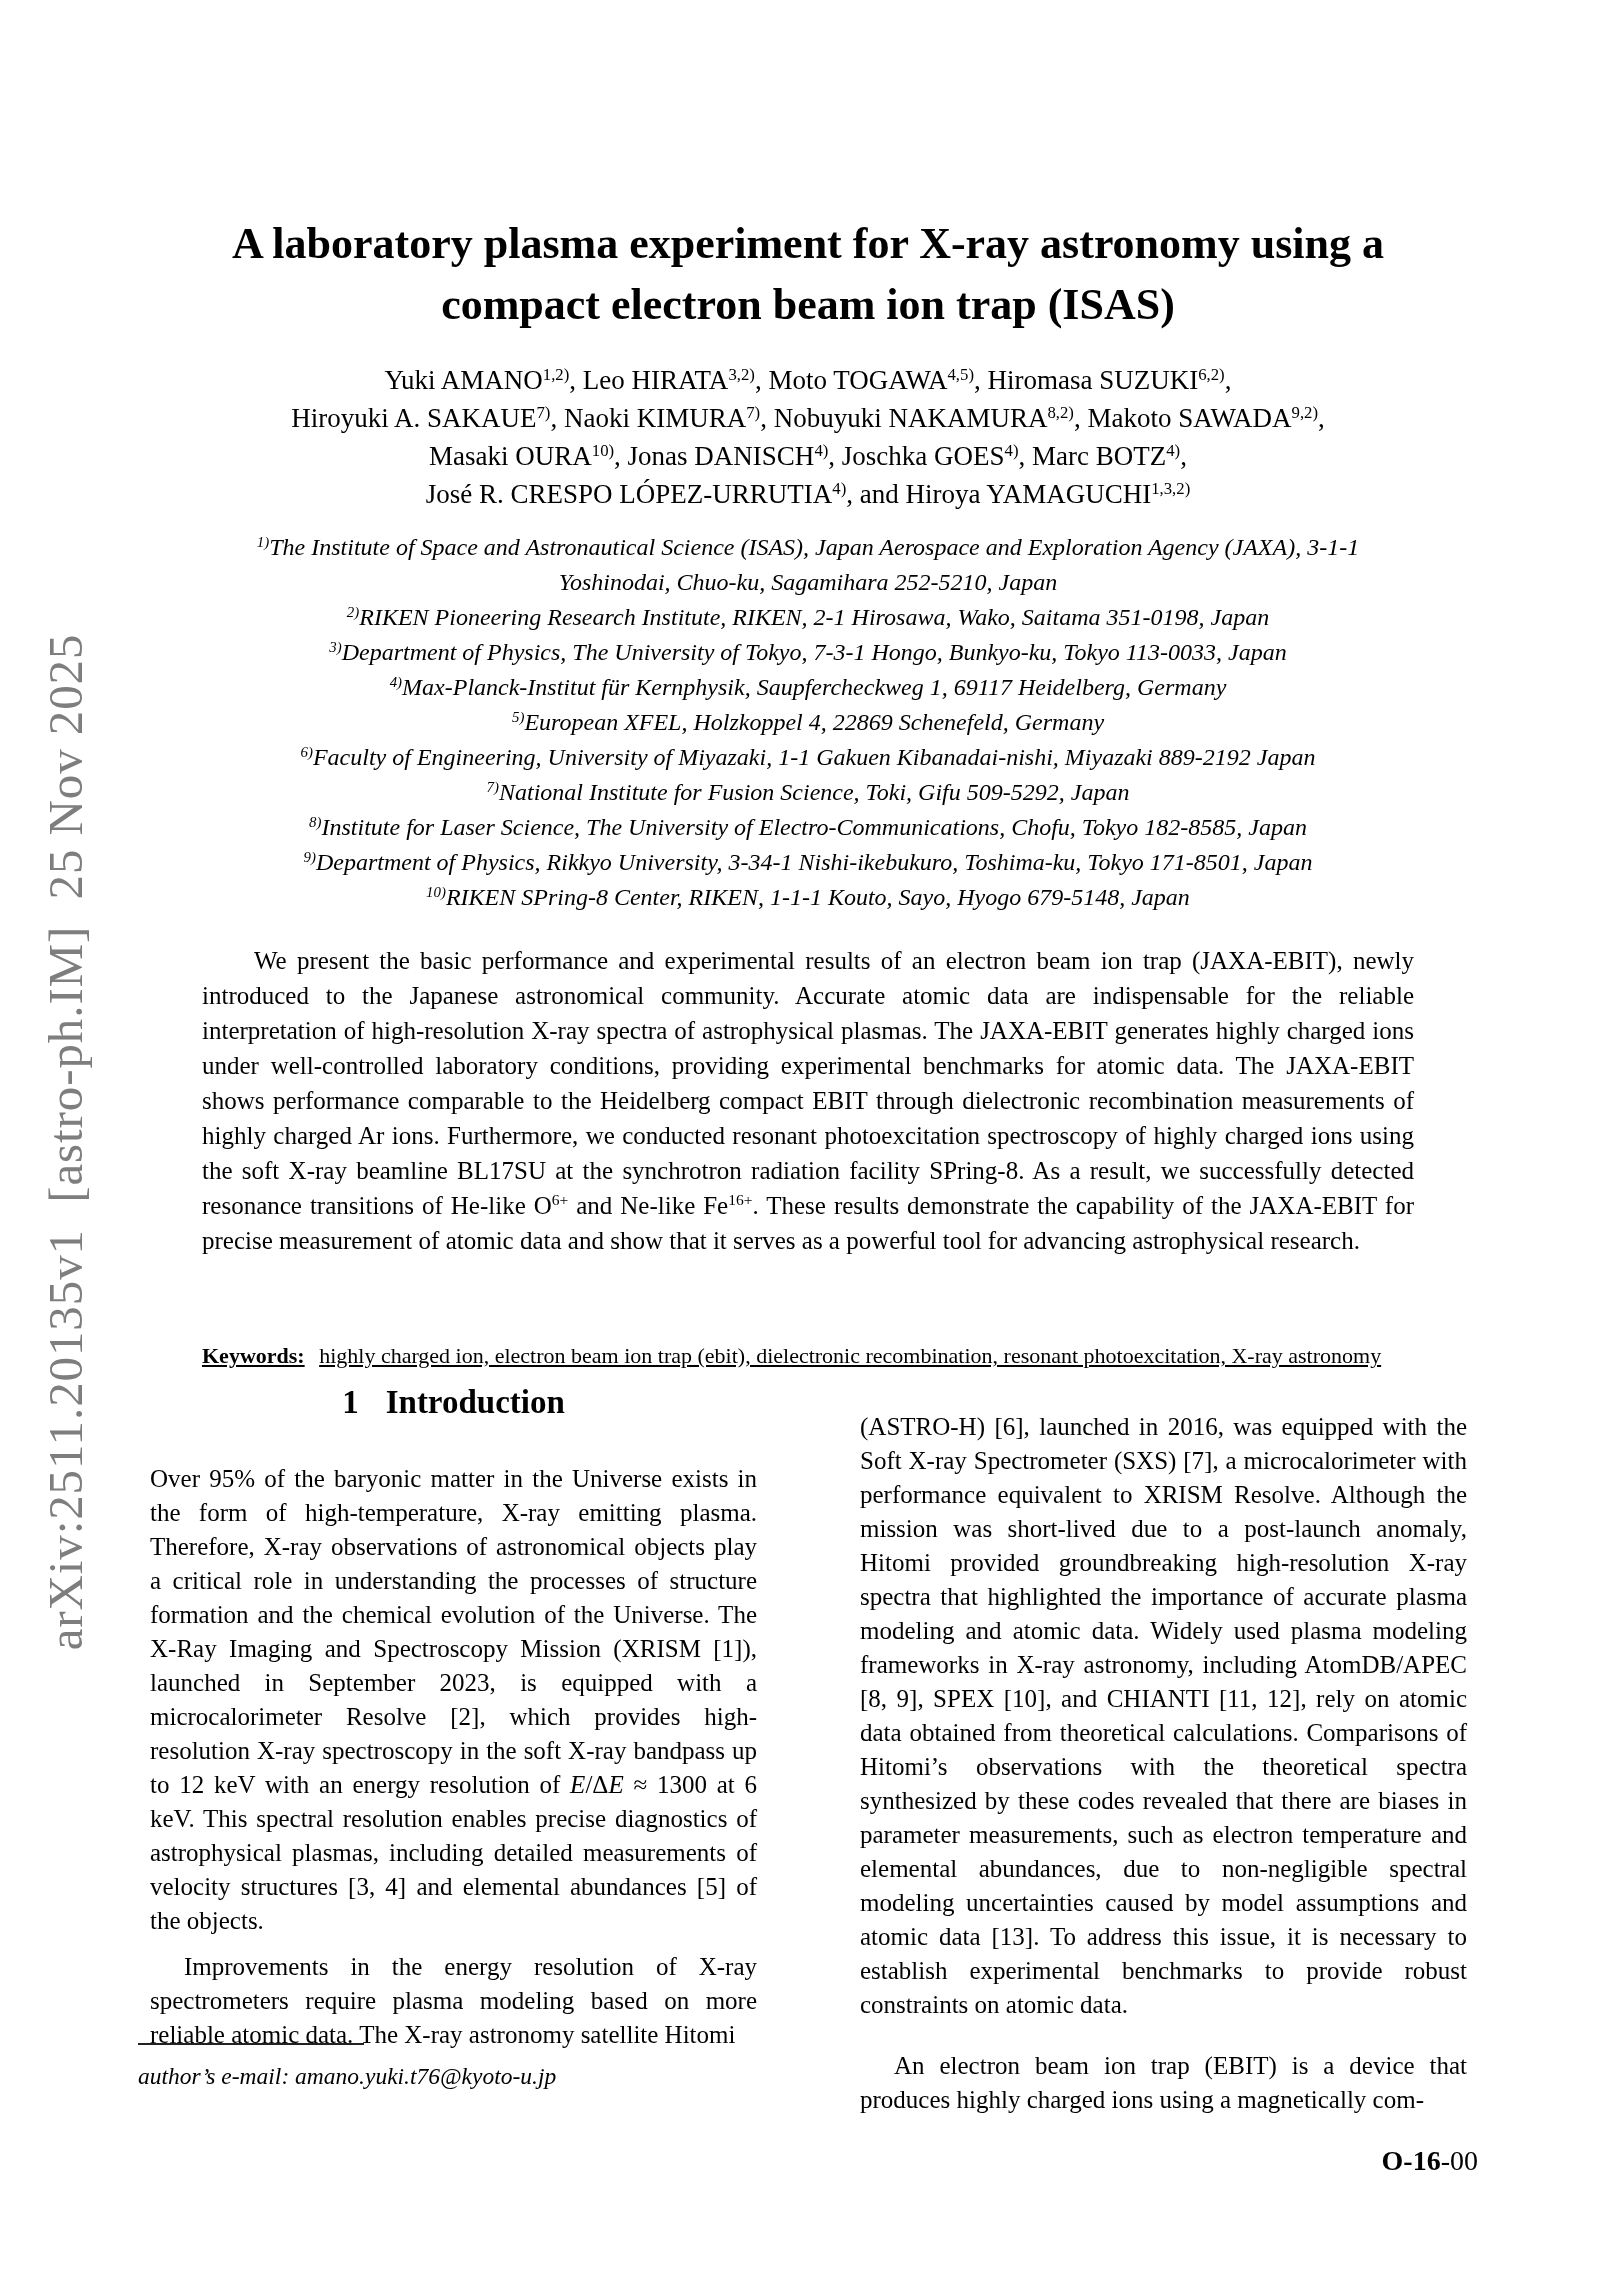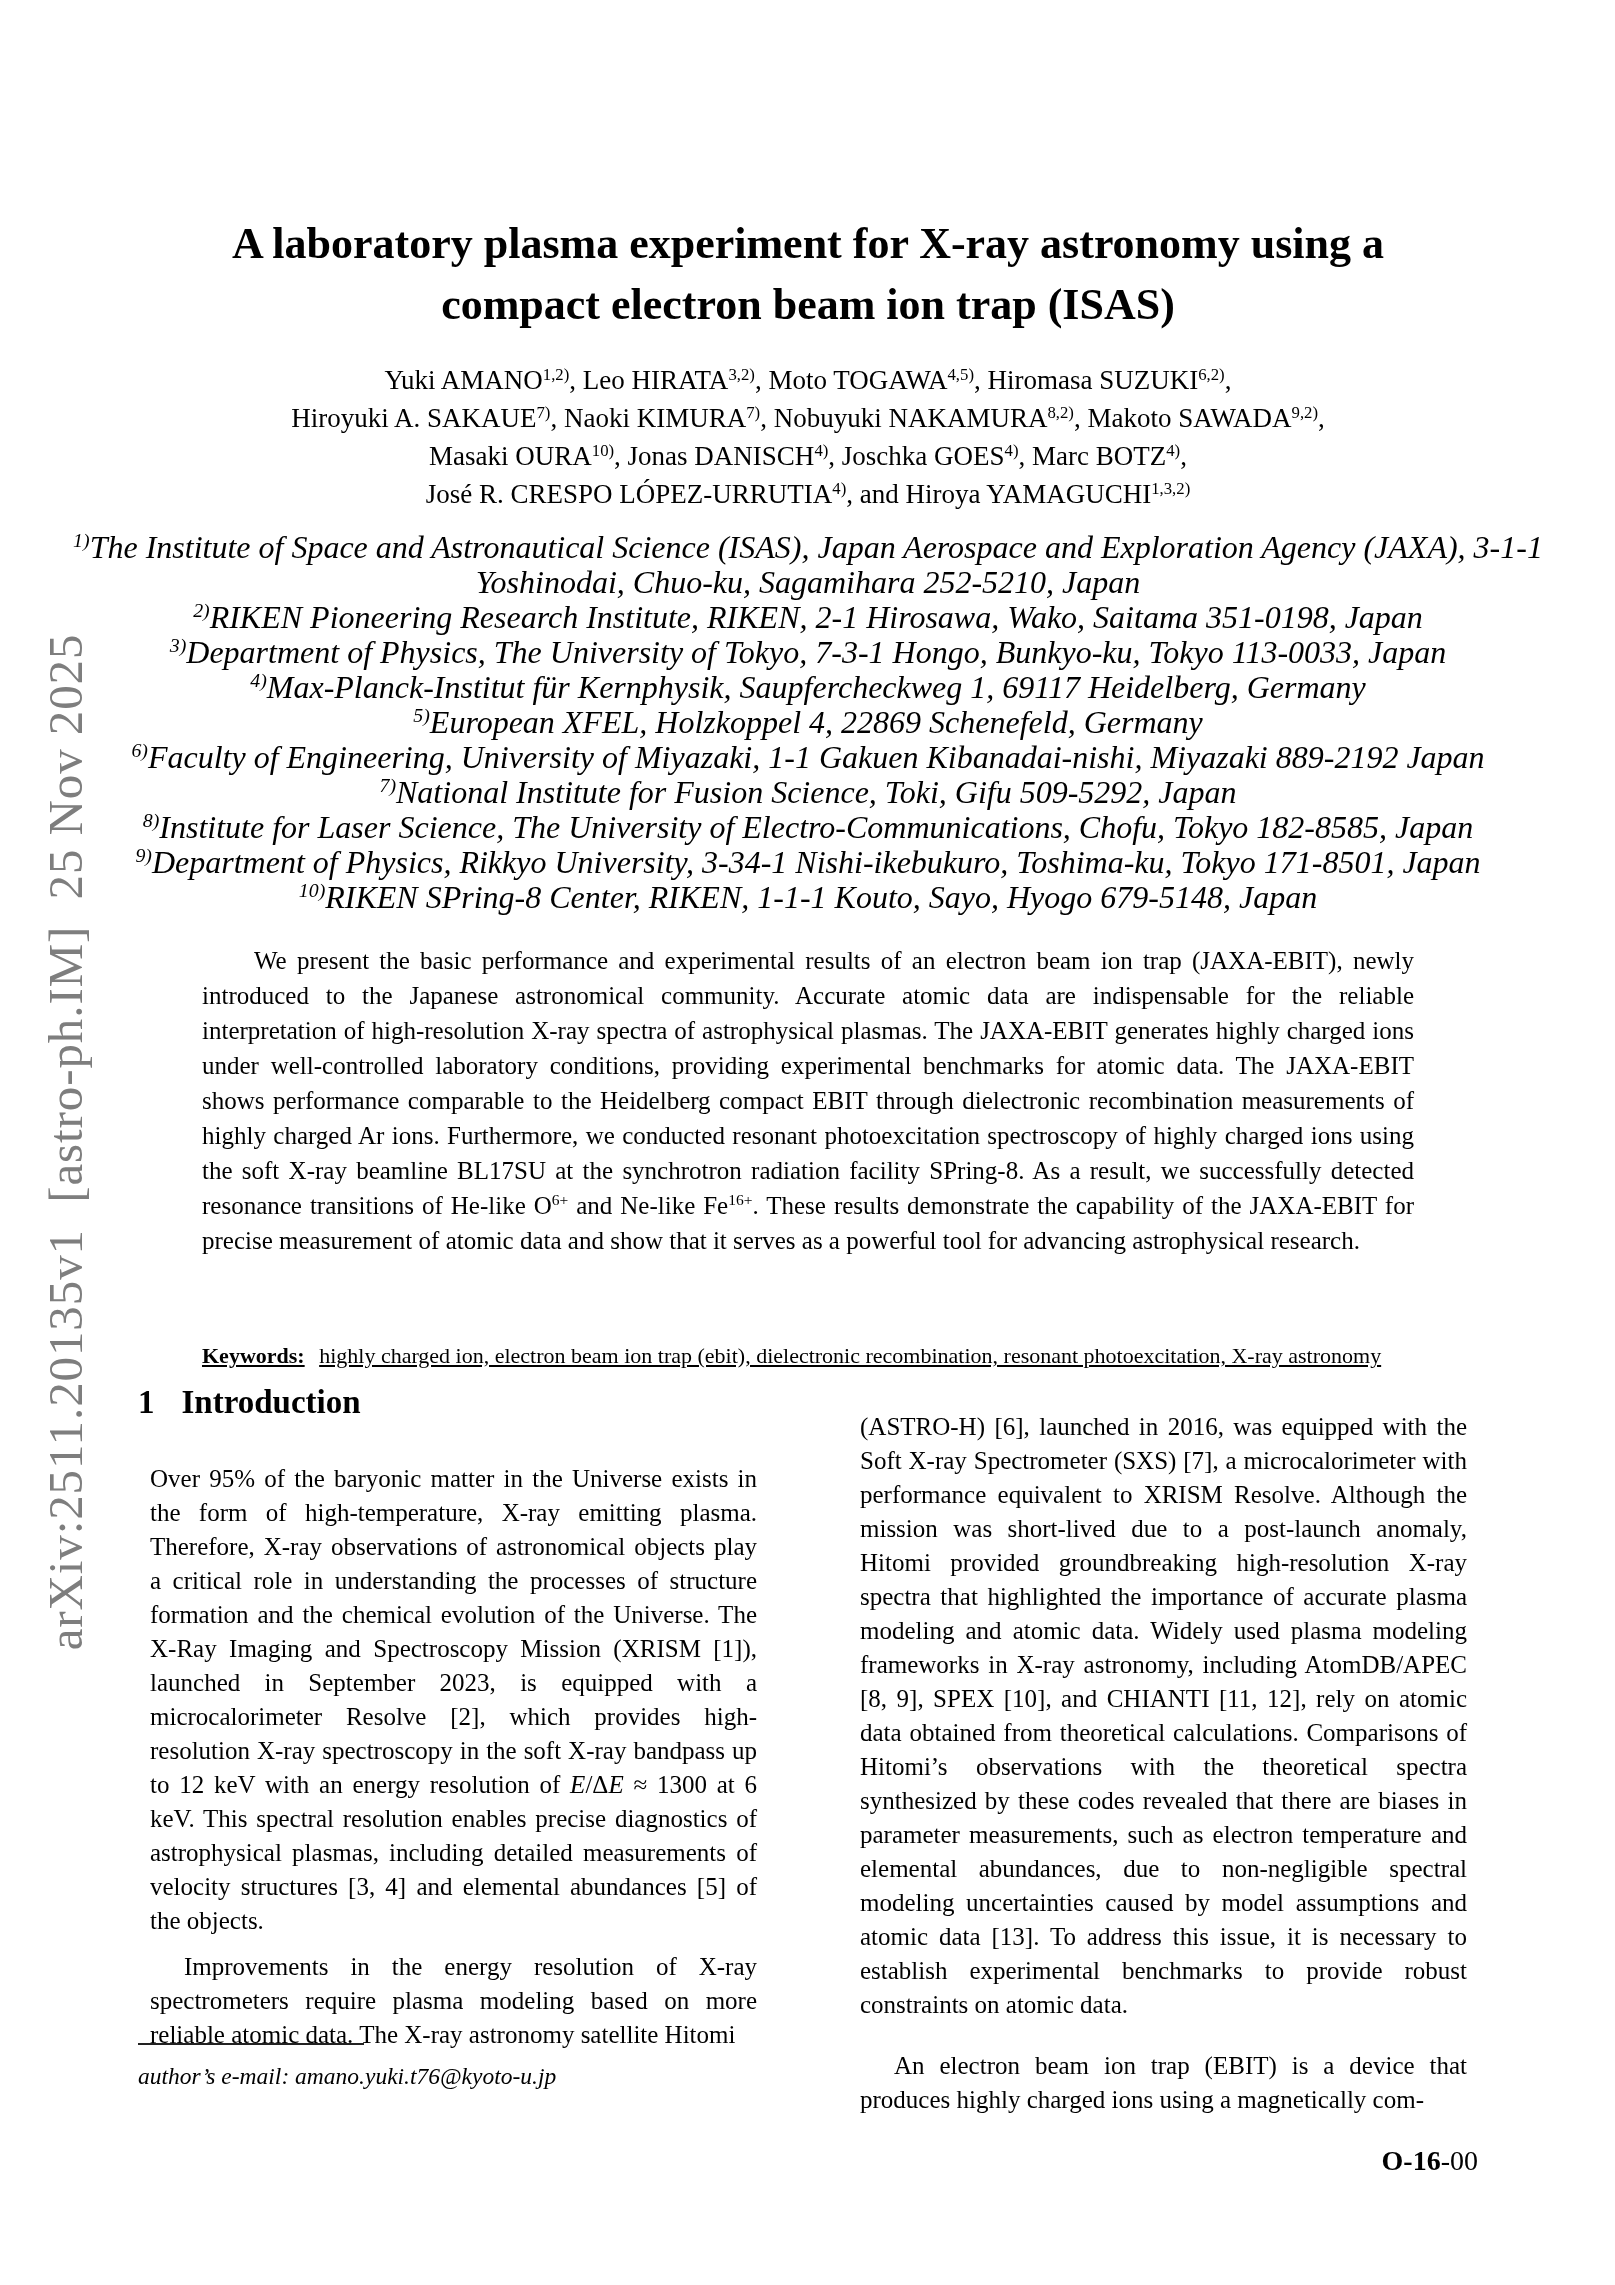--- a/index.html
+++ b/index.html
@@ -53,21 +53,21 @@
     font-size: 27px;
     line-height: 38px;
   }
   .affiliations {
     position: absolute;
     left: 0;
     top: 530px;
     width: 100%;
     text-align: center;
     font-style: italic;
-    font-size: 32px;
+    font-size: 24px;
     line-height: 35px;
   }
   .abstract {
     position: absolute;
     left: 202px;
     top: 943px;
     width: 1212px;
     font-size: 25px;
     line-height: 35px;
     text-align: justify;
@@ -100,21 +100,21 @@
     line-height: 34px;
     text-align: justify;
   }
   .col-left  { left: 138px; top: 1382px; }
   .col-right { left: 848px; top: 1398px; }
   .section-heading {
     font-size: 33px;
     font-weight: bold;
     line-height: 40px;
     margin: 0 0 40px 0;
-    text-align: left;
+    text-align: center;
   }
   .section-number { margin-right: 27px; }
   .para { margin: 12px; }
   .para.indent { text-indent: 34px; }
   .col-right .para.cont { margin-top: 27px; }
   .footnote {
     position: absolute;
     left: 138px;
     top: 2043px;
     width: 631px;

